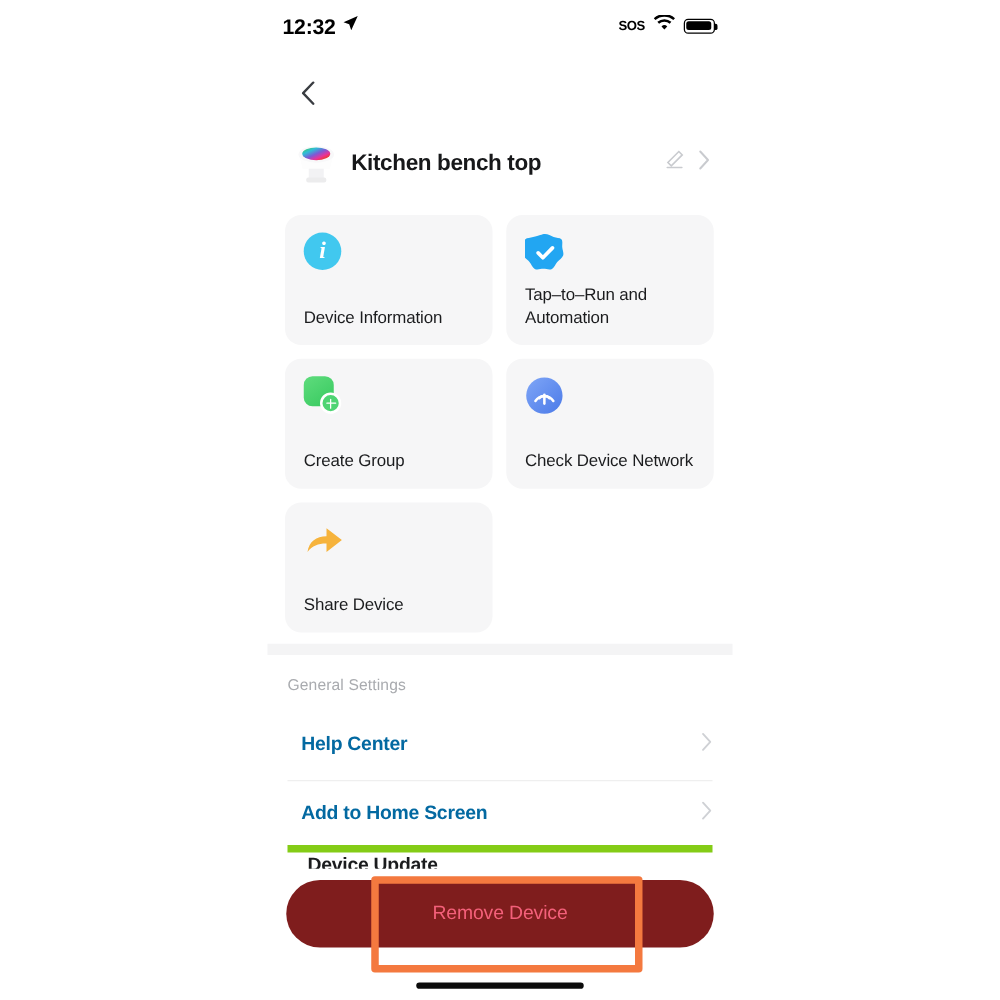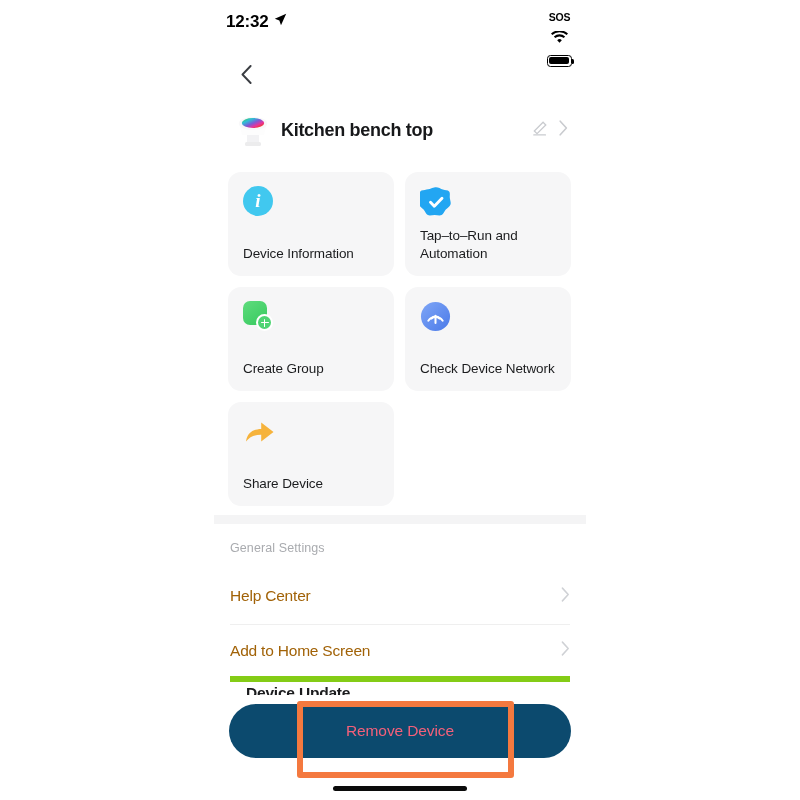--- a/index.html
+++ b/index.html
@@ -23,21 +23,21 @@
     width:372px; height:28px;
     display:flex; align-items:flex-start;
     padding:0 14px 0 12px;
   }
   .sb-time {
     font-size:17px; font-weight:bold; color:#000;
     letter-spacing:-0.2px;
   }
   .sb-loc { margin-left:6px; display:block; }
   .sb-right {
-    margin-left:auto; display:flex; align-items:center; gap:7px;flex-direction:column;
+    margin-left:auto; display:flex; align-items:center; gap:7px;
   }
   .sb-sos {
     font-size:10.5px; font-weight:bold; color:#000;
     letter-spacing:-0.3px; line-height:1;
   }
   .sb-wifi { display:block; }
   .battery {
     width:25px; height:12.5px;
     border:1.3px solid #000; border-radius:3.5px;
     position:relative;
@@ -152,34 +152,35 @@
   .rows {
     position:absolute; left:0; top:568px; width:372px;
   }
   .row {
     height:57px; margin:0 16px;
     display:flex; align-items:center;
     border-bottom:1px solid #efefef;
     cursor:pointer;
   }
   .row .rlabel {
-    font-size:15.5px; color:#a16207; font-weight:normal;
+    font-size:15.5px; color:#0369a1; font-weight:bold;
     letter-spacing:-0.2px;
+    margin-left:11px;
   }
   .row .rchev { margin-left:auto; }
   .row.last { border-bottom:6px solid #84cc16; }
 
   
   .remove-wrap {
     position:absolute; left:0; top:704px; width:372px;
     display:flex; justify-content:center;
   }
   .remove-btn {
     width:342px; height:54px;
-    background:#0c4a6e; border-radius:27px;
+    background:#7f1d1d; border-radius:27px;
     display:flex; align-items:center; justify-content:center;
     font-size:15.5px; color:#f4607a; letter-spacing:-0.1px;
     cursor:pointer; border:none;
     font-family:"Liberation Sans", sans-serif;
   }
 
   
   .ghost-row {
     position:absolute; left:32px; top:684px;
     font-size:15.5px; font-weight:bold; color:#1b1c1e;

